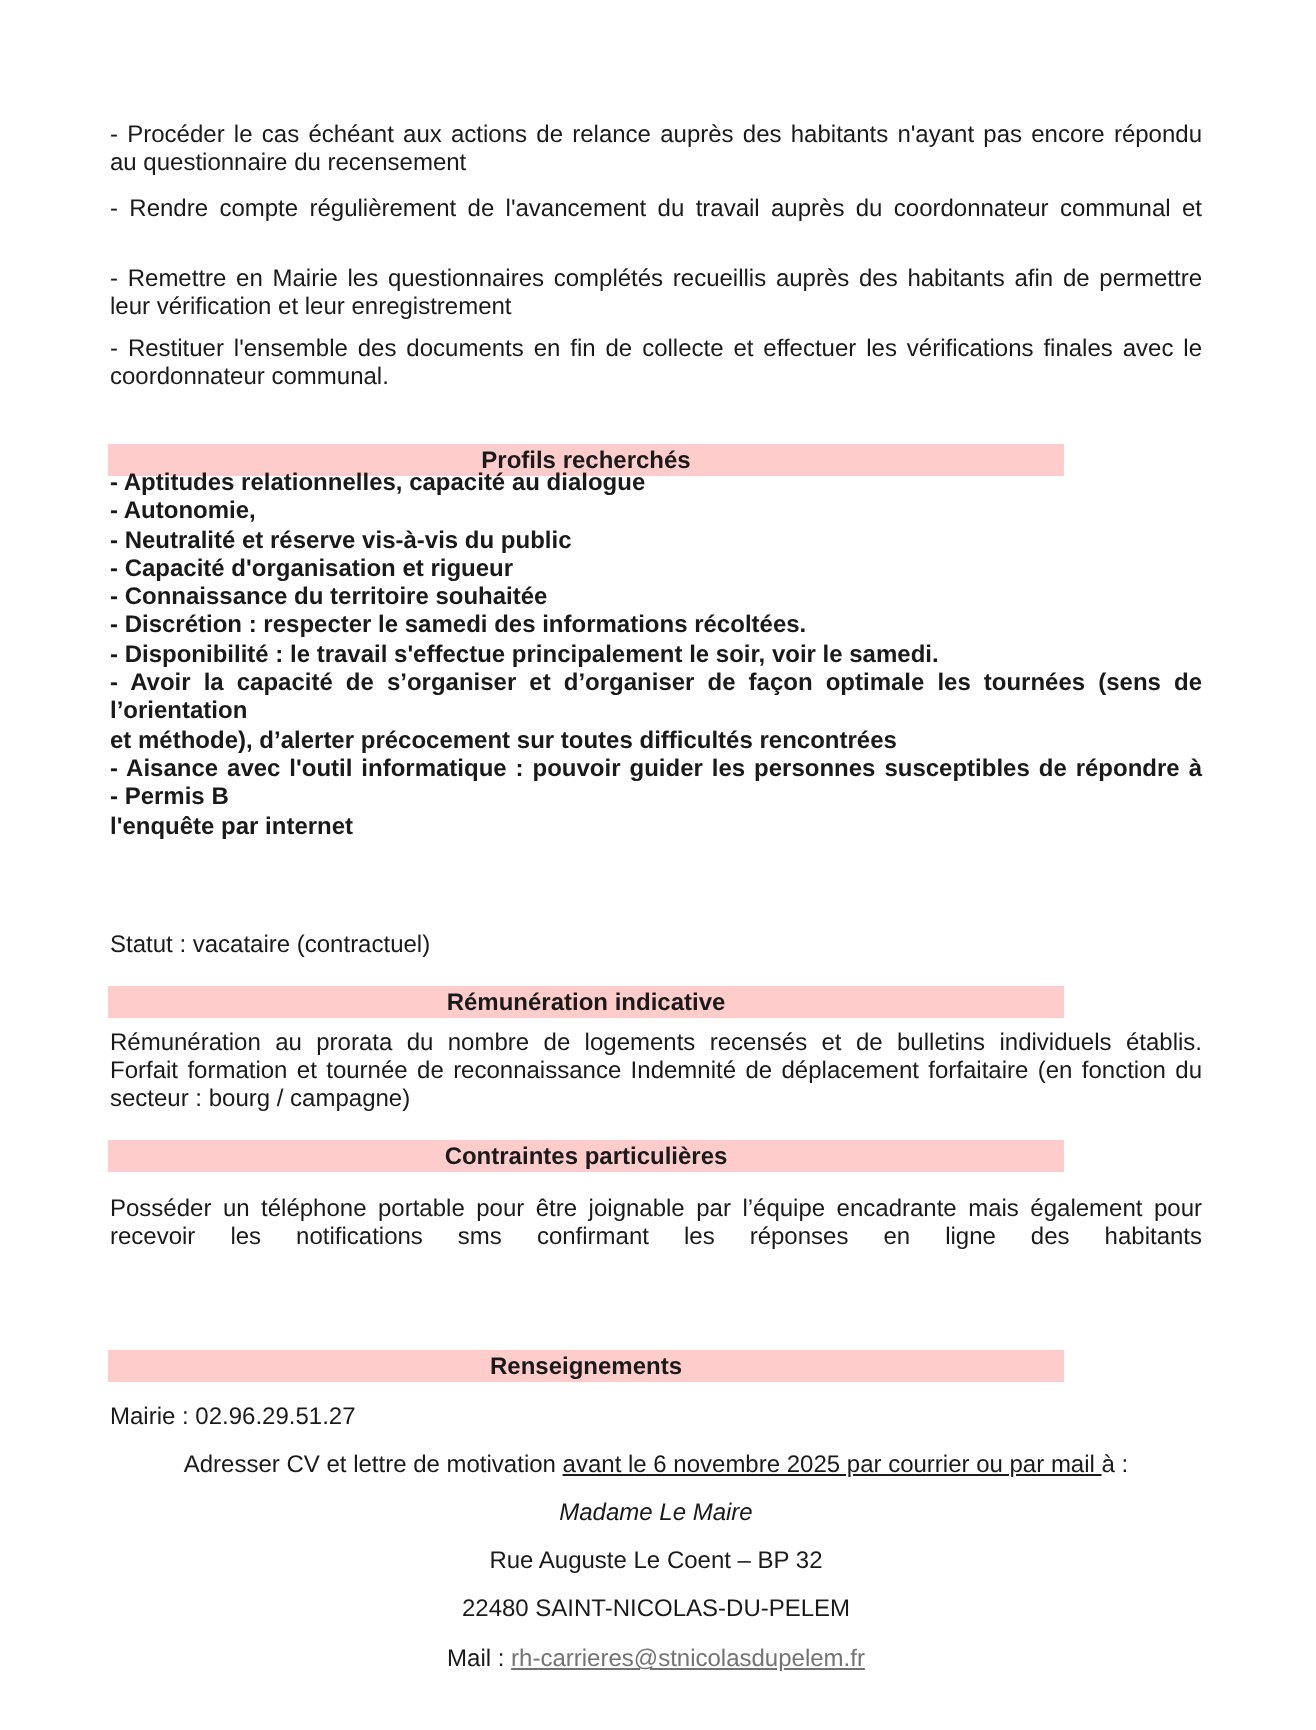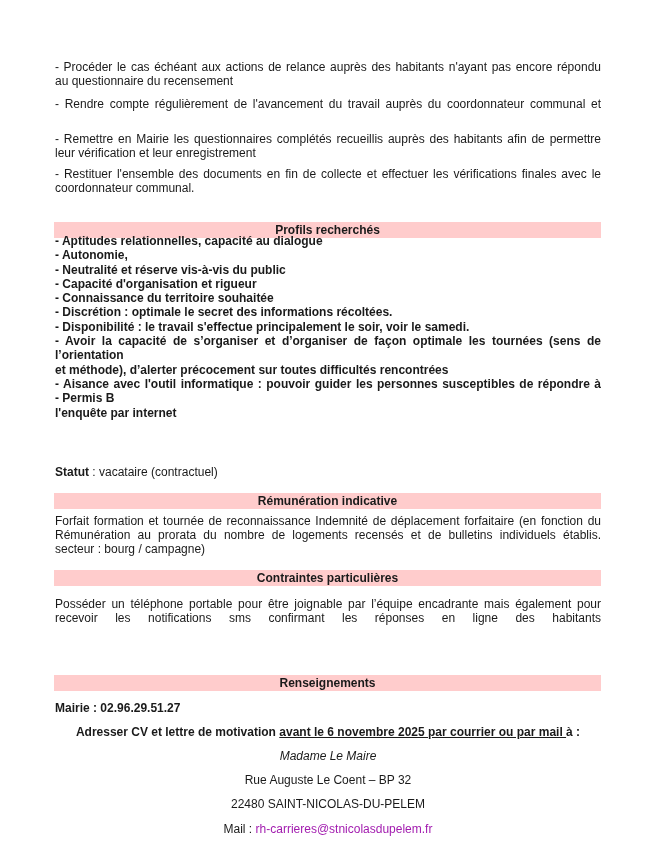--- a/index.html
+++ b/index.html
@@ -3,30 +3,30 @@
   <meta charset="utf-8">
   <style>
     html, body { margin: 0; padding: 0; background: #ffffff; }
     body {
       width: 658px; height: 865px; position: relative; overflow: hidden;
       font-family: "Liberation Sans", sans-serif; font-size: 12px; color: #1a1a1a;
     }
     .para { margin: 0; line-height: 14px; text-align: justify; }
     .para.justify-last { text-align-last: justify; }
     .bar {
-      position: absolute; left: 54px; width: 547px; height: 16px;
+      position: absolute; left: 54px; width: 478px; height: 16px;
       background: #ffcccc; font-weight: bold; text-align: center;
       line-height: 16px; font-size: 12px; color: #1a1a1a;
     }
     .abs { position: absolute; left: 55px; width: 546px; }
     .center { text-align: center; }
     .list-line { line-height: 14.3px; }
-    .bold { font-weight: bold; }
+    .bold { font-weight: normal; }
     .u { text-decoration: underline; }
-    a.mail { color: #a21caf; }
+    a.mail { color: #737373; text-decoration: underline; }
   </style>
 </head>
 <body>
 
 <div class="abs" style="top:60px;">
   <p class="para justify-last">- Procéder le cas échéant aux actions de relance auprès des habitants n'ayant pas encore répondu</p>
   <p class="para">au questionnaire du recensement</p>
 </div>
 <div class="abs" style="top:97px;">
   <p class="para justify-last">- Rendre compte régulièrement de l'avancement du travail auprès du coordonnateur communal et</p>
@@ -40,37 +40,37 @@
   <p class="para">coordonnateur communal.</p>
 </div>
 
 <div class="bar" style="top:222px;">Profils recherchés</div>
 <div class="abs" style="top:234px;font-weight:bold;">
   <div class="list-line">- Aptitudes relationnelles, capacité au dialogue</div>
   <div class="list-line">- Autonomie,</div>
   <div class="list-line">- Neutralité et réserve vis-à-vis du public</div>
   <div class="list-line">- Capacité d'organisation et rigueur</div>
   <div class="list-line">- Connaissance du territoire souhaitée</div>
-  <div class="list-line">- Discrétion : optimale le secret des informations récoltées.</div>
+  <div class="list-line">- Discrétion : respecter le samedi des informations récoltées.</div>
   <div class="list-line">- Disponibilité : le travail s'effectue principalement le soir, voir le samedi.</div>
   <div class="list-line para justify-last">- Avoir la capacité de s’organiser et d’organiser de façon optimale les tournées (sens de l’orientation</div>
   <div class="list-line">et méthode), d’alerter précocement sur toutes difficultés rencontrées</div>
   <div class="list-line para justify-last">- Aisance avec l'outil informatique : pouvoir guider les personnes susceptibles de répondre à</div>
   <div class="list-line">- Permis B</div>
   <div class="list-line">l'enquête par internet</div>
 </div>
 
 <div class="abs" style="top:465px; line-height:14px;">
   <span class="bold">Statut</span><span> : vacataire (contractuel)</span>
 </div>
 
 <div class="bar" style="top:493px;">Rémunération indicative</div>
 <div class="abs" style="top:514px;">
+  <p class="para justify-last">Rémunération au prorata du nombre de logements recensés et de bulletins individuels établis.</p>
   <p class="para justify-last">Forfait formation et tournée de reconnaissance Indemnité de déplacement forfaitaire (en fonction du</p>
-  <p class="para justify-last">Rémunération au prorata du nombre de logements recensés et de bulletins individuels établis.</p>
   <p class="para">secteur : bourg / campagne)</p>
 </div>
 
 <div class="bar" style="top:570px;">Contraintes particulières</div>
 <div class="abs" style="top:597px;">
   <p class="para justify-last">Posséder un téléphone portable pour être joignable par l’équipe encadrante mais également pour</p>
   <p class="para justify-last">recevoir les notifications sms confirmant les réponses en ligne des habitants</p>
 </div>
 
 <div class="bar" style="top:675px;">Renseignements</div>

